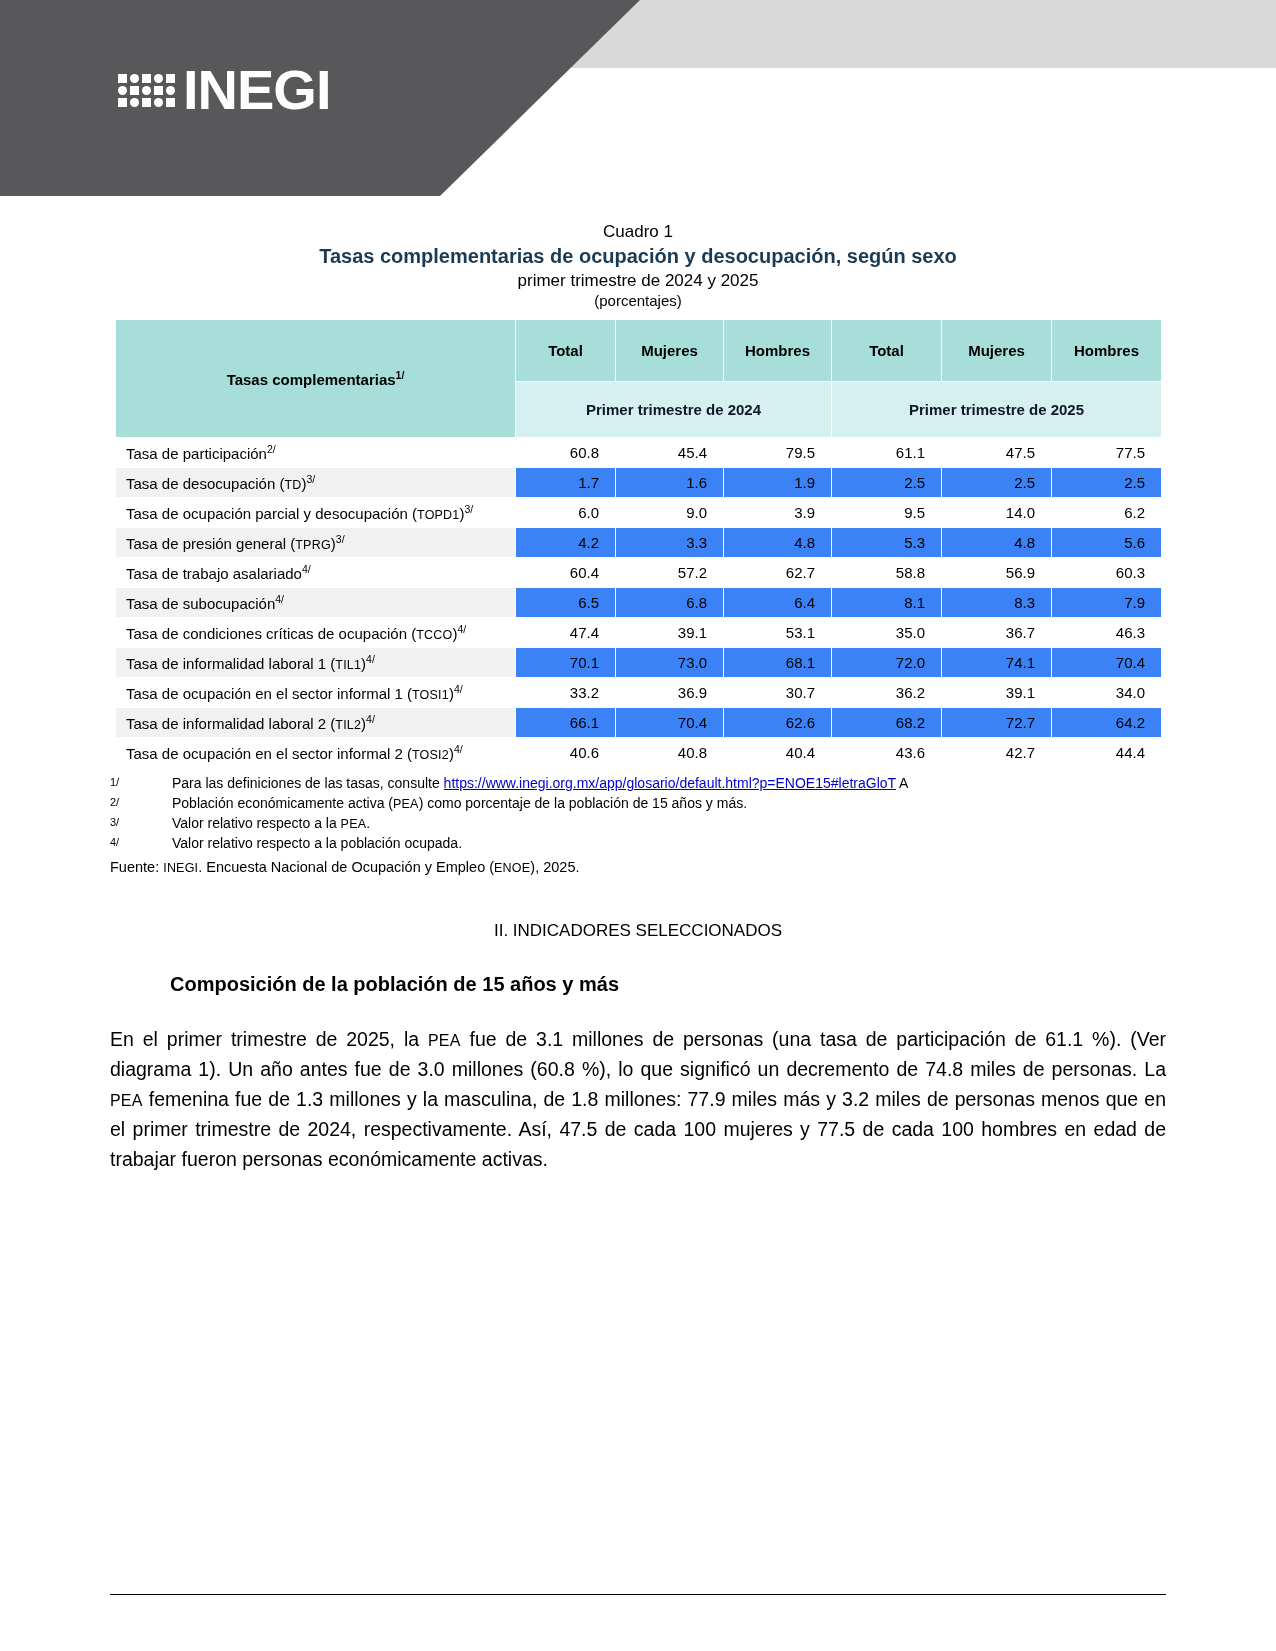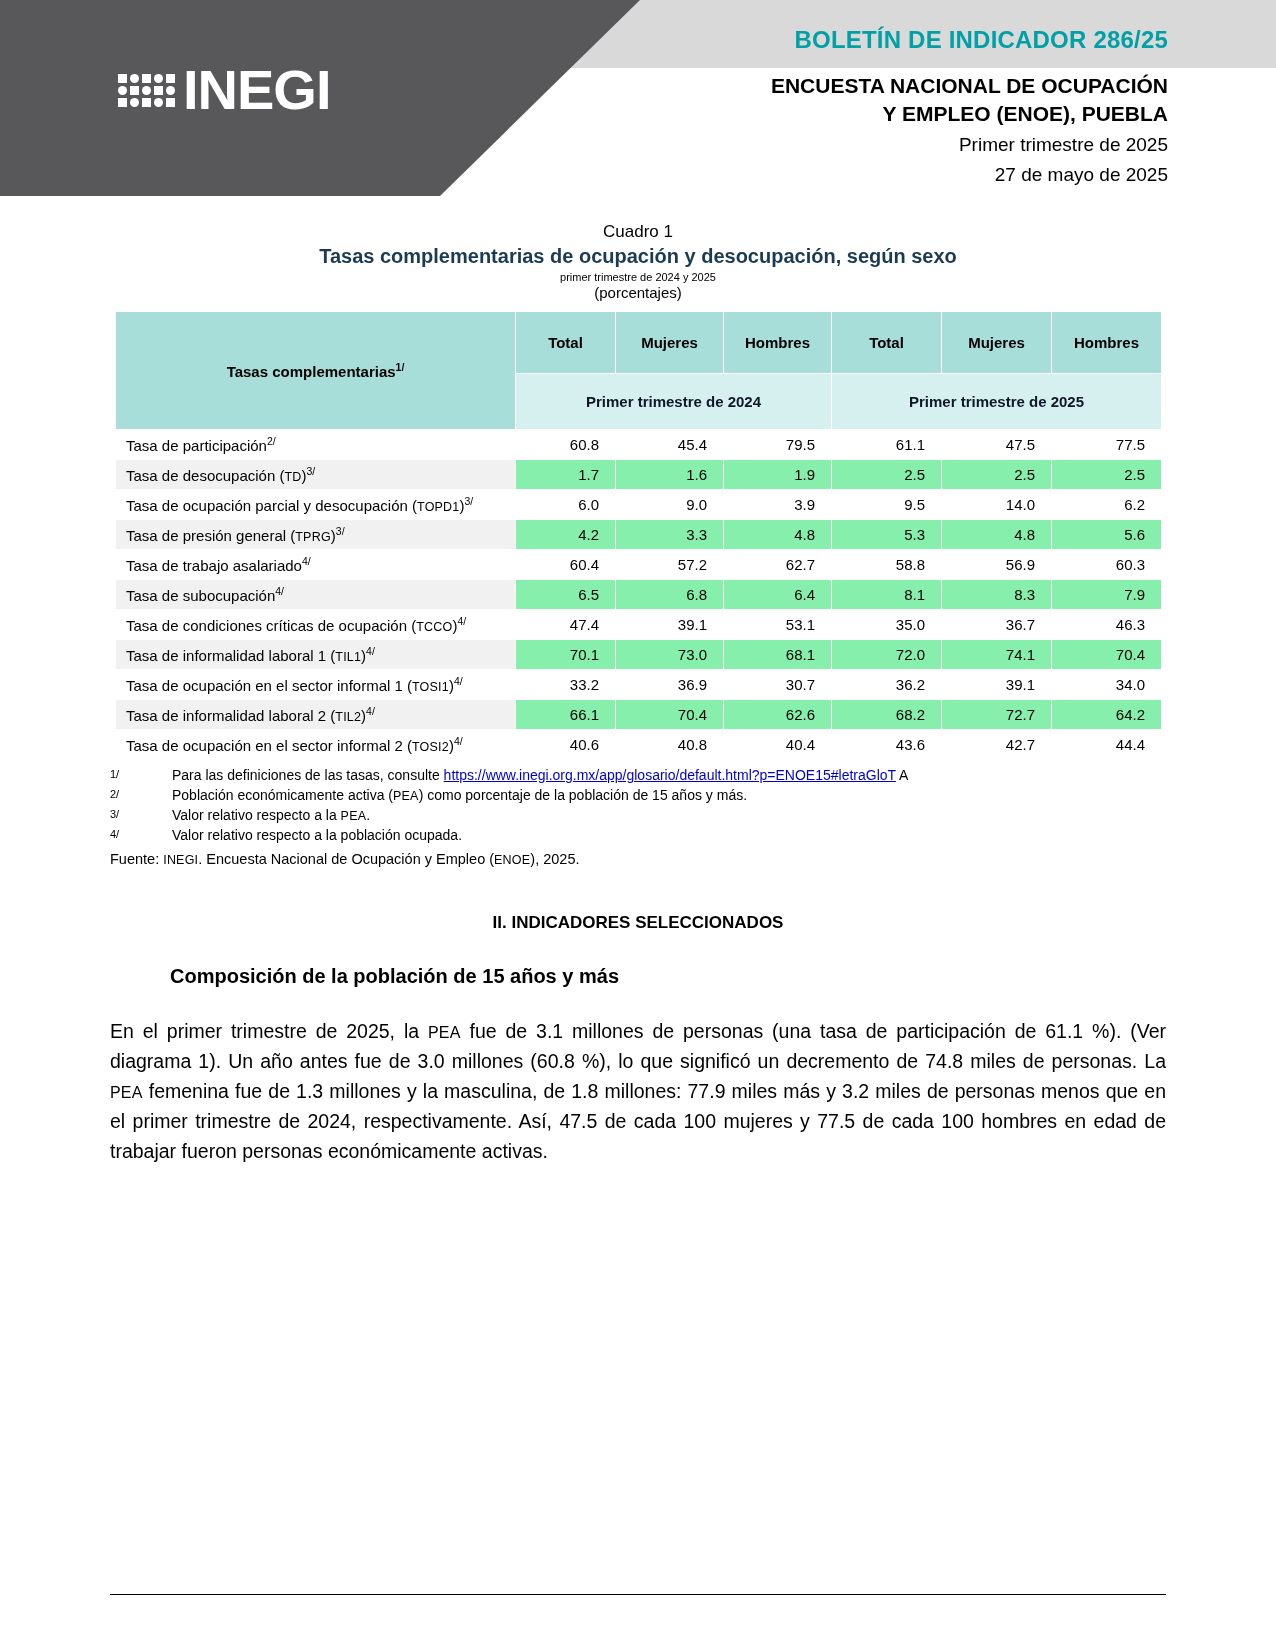--- a/index.html
+++ b/index.html
@@ -101,21 +101,21 @@
     color: #000;
     margin-bottom: 3px;
   }
   .tbl-title {
     font-size: 20px;
     font-weight: bold;
     color: #1b3b55;
     margin-bottom: 3px;
   }
   .tbl-sub {
-    font-size: 11px;
+    font-size: 17px;
     color: #000;
   }
   .tbl-units {
     font-size: 15px;
     color: #000;
     margin-top: 1px;
   }
 
   
   .tbl-wrap {
@@ -161,21 +161,21 @@
     border-left: 1px solid #b9b9b9;
     border-right: 1px solid #ffffff;
     background: #ffffff;
   }
   td.num {
     text-align: right;
     padding: 5px 16px 5px 4px;
     font-size: 15px;
     background: #ffffff;
   }
-  tr.alt td { background: #86efac; }
+  tr.alt td { background: #3b82f6; }
   tr.alt td.rowlabel { background: #f1f1f1; }
   .sc { font-size: 12.5px; letter-spacing: .2px; }
   sup { font-size: 10.5px; vertical-align: super; }
 
   
   .notes {
     margin: 6px 115px 0 110px;
     font-size: 14px;
     line-height: 1.35;
   }
@@ -196,21 +196,21 @@
     color: #0000cc;
   }
   .source {
     margin: 6px 115px 4px 110px;
     font-size: 14.5px;
   }
 
   
   .section-title {
     text-align: center;
-    font-weight: bold;
+    font-weight: normal;
     font-size: 17px;
     margin: 46px 0 0 0;
   }
   .sub-title {
     font-weight: bold;
     font-size: 20px;
     margin: 32px 0 0 170px;
   }
   .para {
     margin: 28px 110px 0 110px;
@@ -250,28 +250,20 @@
         <i class="dot"></i>
       <i></i>
         <i class="dot"></i>
         <i></i>
         <i class="dot"></i>
         <i></i>
     </span>
     <span class="logo-text">INEGI</span>
   </div>
 
-  <div class="hdr-right">
-    <div class="bulletin-no">BOLETÍN DE INDICADOR 286/25</div>
-    <div class="survey-title">ENCUESTA NACIONAL DE OCUPACIÓN</div>
-    <div class="survey-title">Y EMPLEO (ENOE), PUEBLA</div>
-    <div class="hdr-sub">Primer trimestre de 2025</div>
-    <div class="hdr-sub">27 de mayo de 2025</div>
-    <div class="hdr-sub">Página 2/11</div>
-  </div>
 </div>
 
 <div class="table-caption">
   <div class="cuadro">Cuadro 1</div>
   <div class="tbl-title">Tasas complementarias de ocupación y desocupación, según sexo</div>
   <div class="tbl-sub">primer trimestre de 2024 y 2025</div>
   <div class="tbl-units">(porcentajes)</div>
 </div>
 
 <div class="tbl-wrap">

